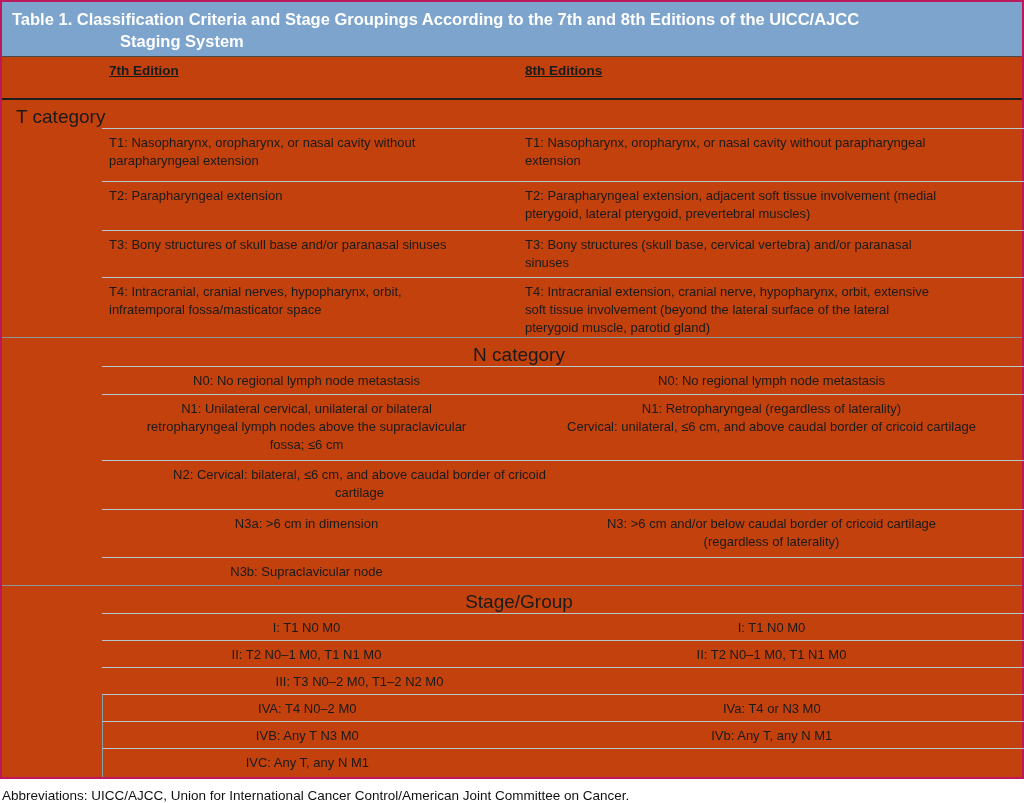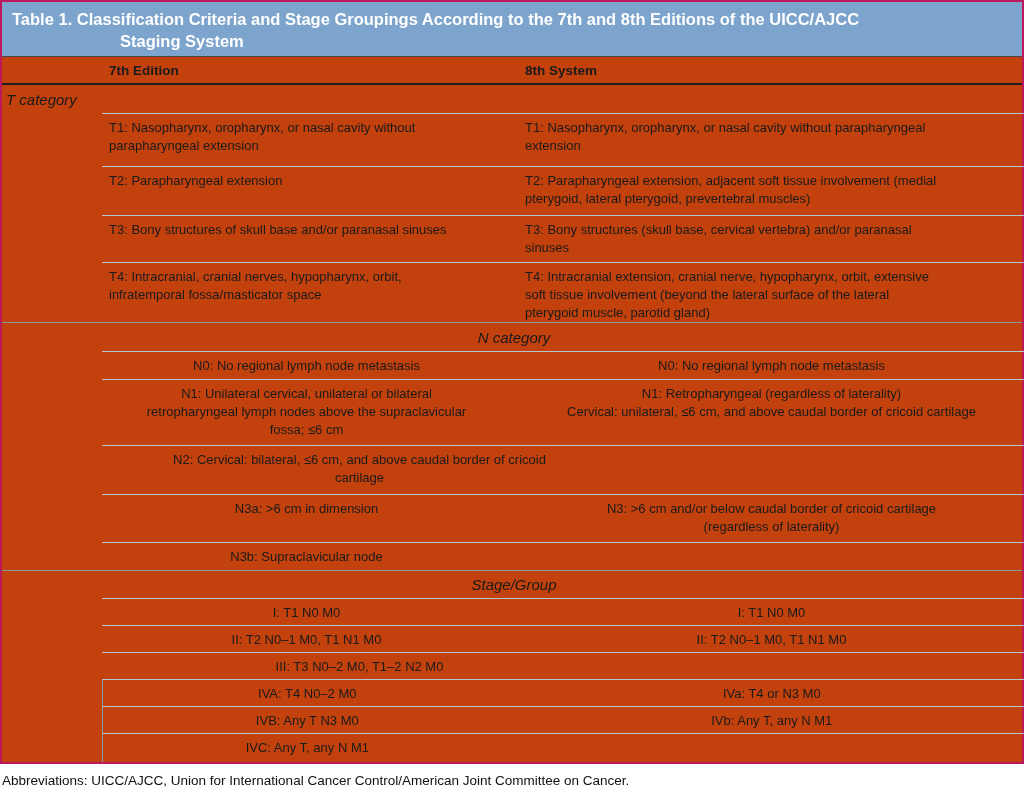--- a/index.html
+++ b/index.html
@@ -24,35 +24,35 @@
     padding: 6px 10px 0 10px;
     color: #ffffff;
     font-weight: bold;
     font-size: 16.5px;
     line-height: 22px;
   }
   .title-line2 { margin-left: 108px; }
   
   .col-header-row {
     display: flex;
-    height: 28px;
+    height: 43px;
     border-bottom: 2px solid #1d1d1d;
     font-weight: bold;
     font-size: 13.5px;
     padding-top: 6px;
+    text-decoration: underline;
   }
   .c7h { width: 512px; padding-left: 107px; }
   .c8h { padding-left: 11px; }
   
   .section + .section { border-top: 1.5px solid #8b979e; text-align: center; }
   .cat-label {
     height: 28px;
-    padding: 6px 0 0 4px;
-    font-size: 15px;
-    font-style: italic;
+    padding: 6px 0 0 14px;
+    font-size: 19px;
   }
   .cat-label.stage { height: 27px; padding-top: 5px; }
   
   .row {
     margin-left: 100px;
     width: 924px;
     border-top: 1px solid #b8c6d0;
     display: flex;
     font-size: 13px;
     line-height: 18px;
@@ -73,21 +73,21 @@
 
 <div class="table-frame">
 
   <div class="title-band">
     <div class="title-line1">Table 1. Classification Criteria and Stage Groupings According to the 7th and 8th Editions of the UICC/AJCC</div>
     <div class="title-line2">Staging System</div>
   </div>
 
   <div class="col-header-row">
     <div class="c7h">7th Edition</div>
-    <div class="c8h">8th System</div>
+    <div class="c8h">8th Editions</div>
   </div>
 
   <div class="body">
 
     <div class="section">
       <div class="cat-label">T category</div>
       <div class="row" style="min-height:53px">
         <div class="cell c7">T1: Nasopharynx, oropharynx, or nasal cavity without
 parapharyngeal extension</div>
         <div class="cell c8">T1: Nasopharynx, oropharynx, or nasal cavity without parapharyngeal

